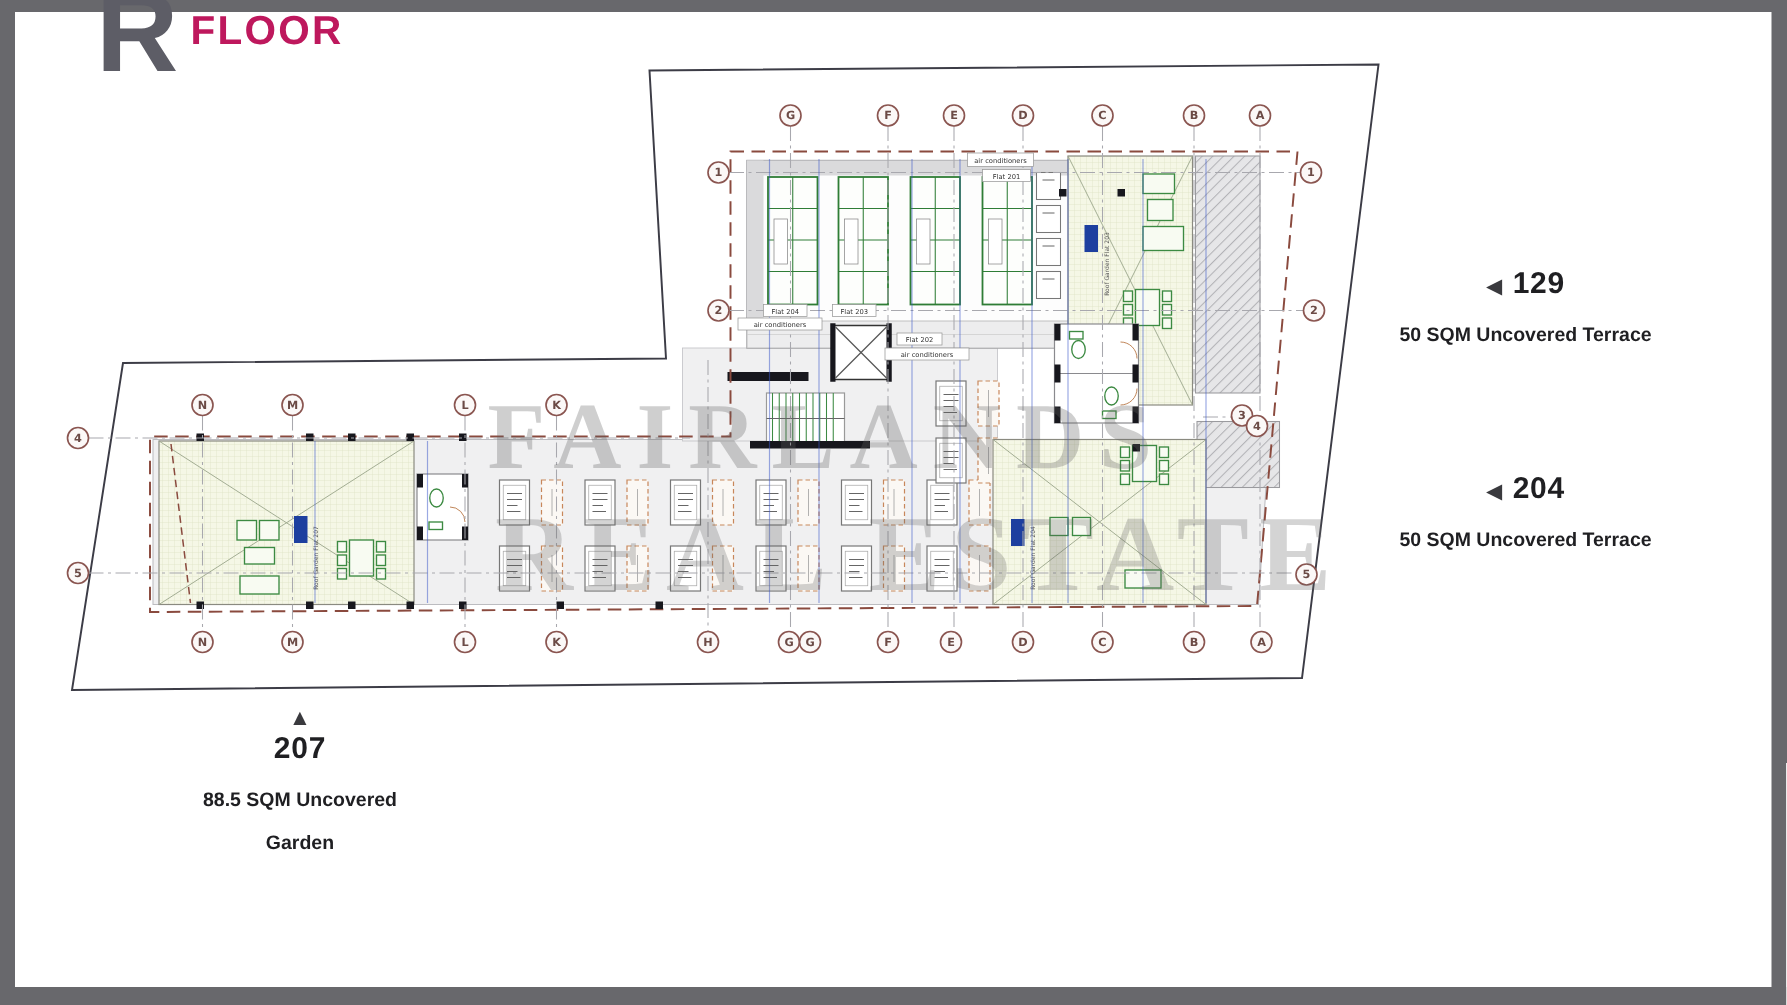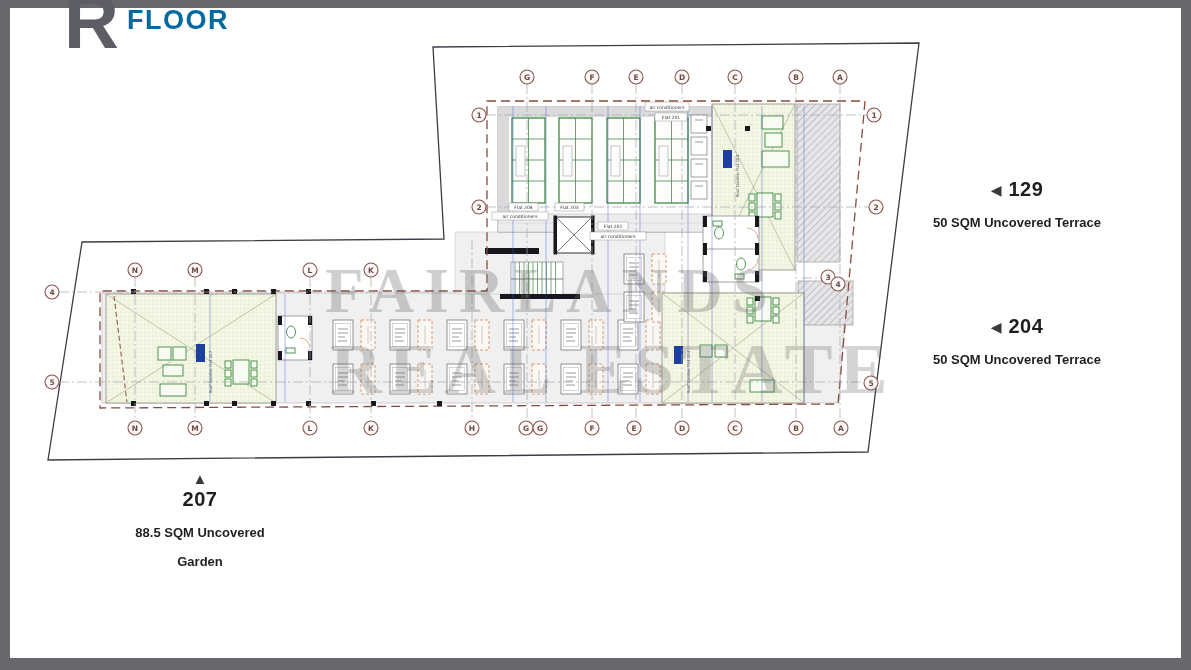--- a/index.html
+++ b/index.html
@@ -7,21 +7,21 @@
         font-family:"Liberation Sans",sans-serif;}
   .frame{position:absolute;background:#68686c;}
   .frame.top{left:0;top:0;width:1191px;height:8px;}
   .frame.left{left:0;top:0;width:10px;height:670px;}
   .frame.right{left:1181px;top:0;width:10px;height:670px;}
   .frame.bottom{left:0;top:658px;width:1191px;height:12px;}
 
   .logo-r{position:absolute;left:64px;top:-16px;font-size:76px;font-weight:bold;
           color:#5d5d66;line-height:1;letter-spacing:-2px;}
   .logo-word{position:absolute;left:127px;top:5px;font-size:27px;font-weight:bold;
-          color:#0369a1;letter-spacing:1.5px;}
+          color:#be185d;letter-spacing:1.5px;}
 
   .wm{position:absolute;font-family:"Liberation Serif",serif;font-weight:bold;
       line-height:1;white-space:nowrap;pointer-events:none;}
   .wm.l1{left:325px;top:260px;font-size:63px;letter-spacing:10px;color:rgba(95,95,95,0.30);}
   .wm.l2{left:330px;top:333px;font-size:72px;letter-spacing:7px;color:rgba(100,100,100,0.28);}
 
   .ulabel{position:absolute;text-align:center;color:#1f1f22;}
   .ulabel .urow{display:flex;align-items:center;justify-content:center;gap:7px;}
   .ulabel .arr{font-size:14px;color:#3a3a3e;}
   .ulabel .unum{font-size:20px;font-weight:bold;letter-spacing:0.5px;}

